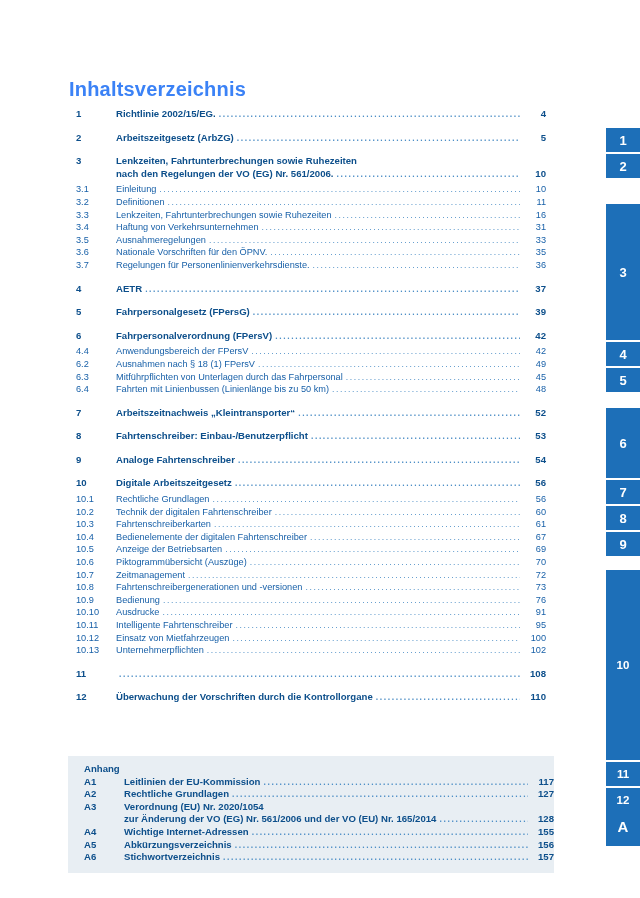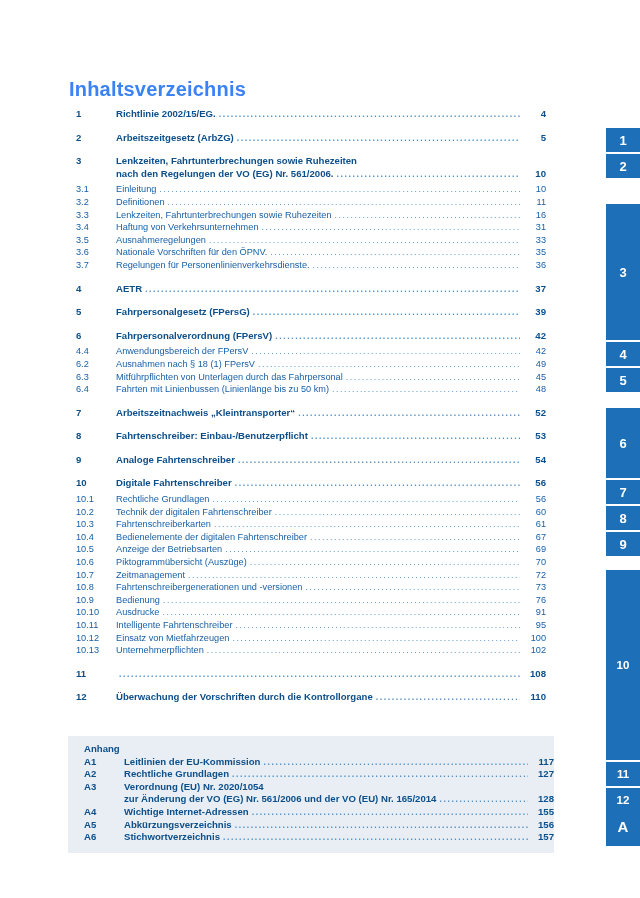--- a/index.html
+++ b/index.html
@@ -69,21 +69,21 @@
     flex: 0 0 24px;
     text-align: right;
   }
   .gap-lg { height: 11px; }
   .gap-sm { height: 3px; }
 
   
   .anhang {
     position: absolute;
     left: 68px;
-    top: 736px;
+    top: 756px;
     width: 486px;
     background: #e8eef3;
     padding: 7px 8px 9px 8px;
     box-sizing: border-box;
   }
   .anhang .inner { width: 470px; margin-left: 8px; }
   .anhang .row { color: #0d4f8b; }
 
   
   .tabs {
@@ -262,21 +262,21 @@
       <div class="gap-lg"></div>
       <div class="row bold">
         <span class="num">9</span>
         <span class="lbl">Analoge Fahrtenschreiber</span>
         <span class="dots">........................................................................................................................</span>
         <span class="pg">54</span>
       </div>
       <div class="gap-lg"></div>
       <div class="row bold">
         <span class="num">10</span>
-        <span class="lbl">Digitale Fahrtenschreiber</span>
+        <span class="lbl">Digitale Arbeitszeitgesetz</span>
         <span class="dots">........................................................................................................................</span>
         <span class="pg">56</span>
       </div>
       <div class="gap-sm"></div>
       <div class="row">
         <span class="num">10.1</span>
         <span class="lbl">Rechtliche Grundlagen</span>
         <span class="dots">........................................................................................................................</span>
         <span class="pg">56</span>
       </div>

